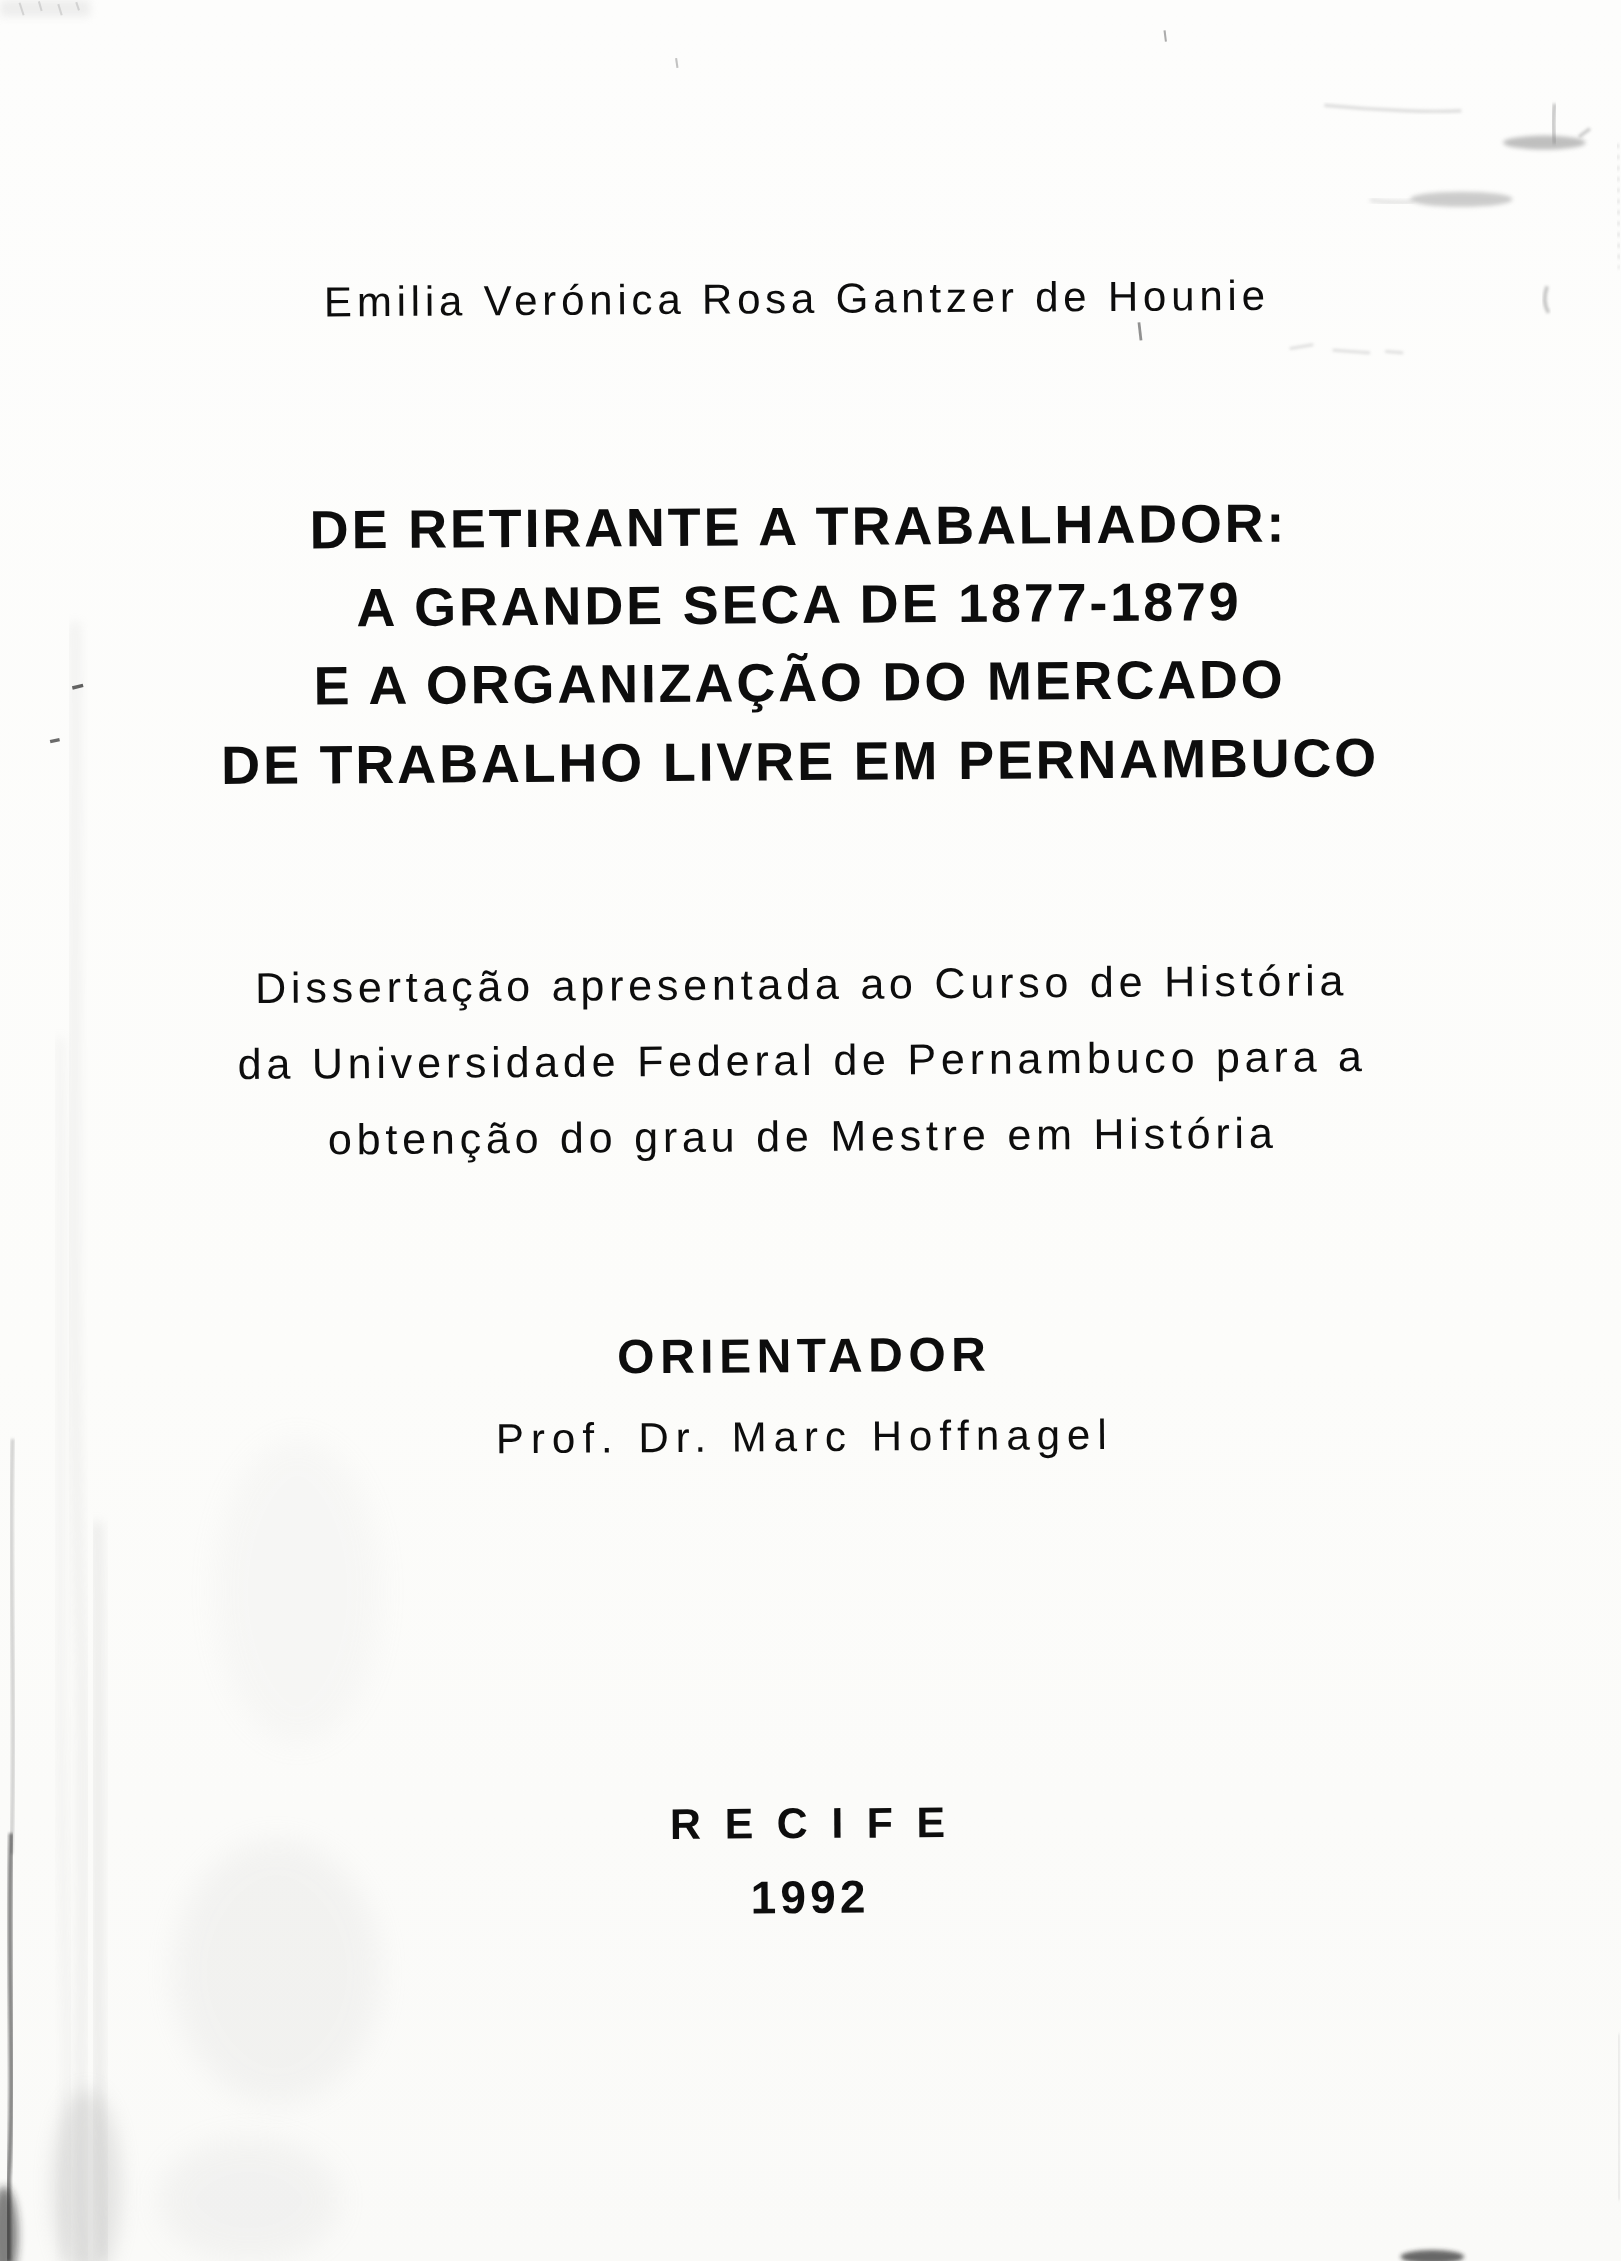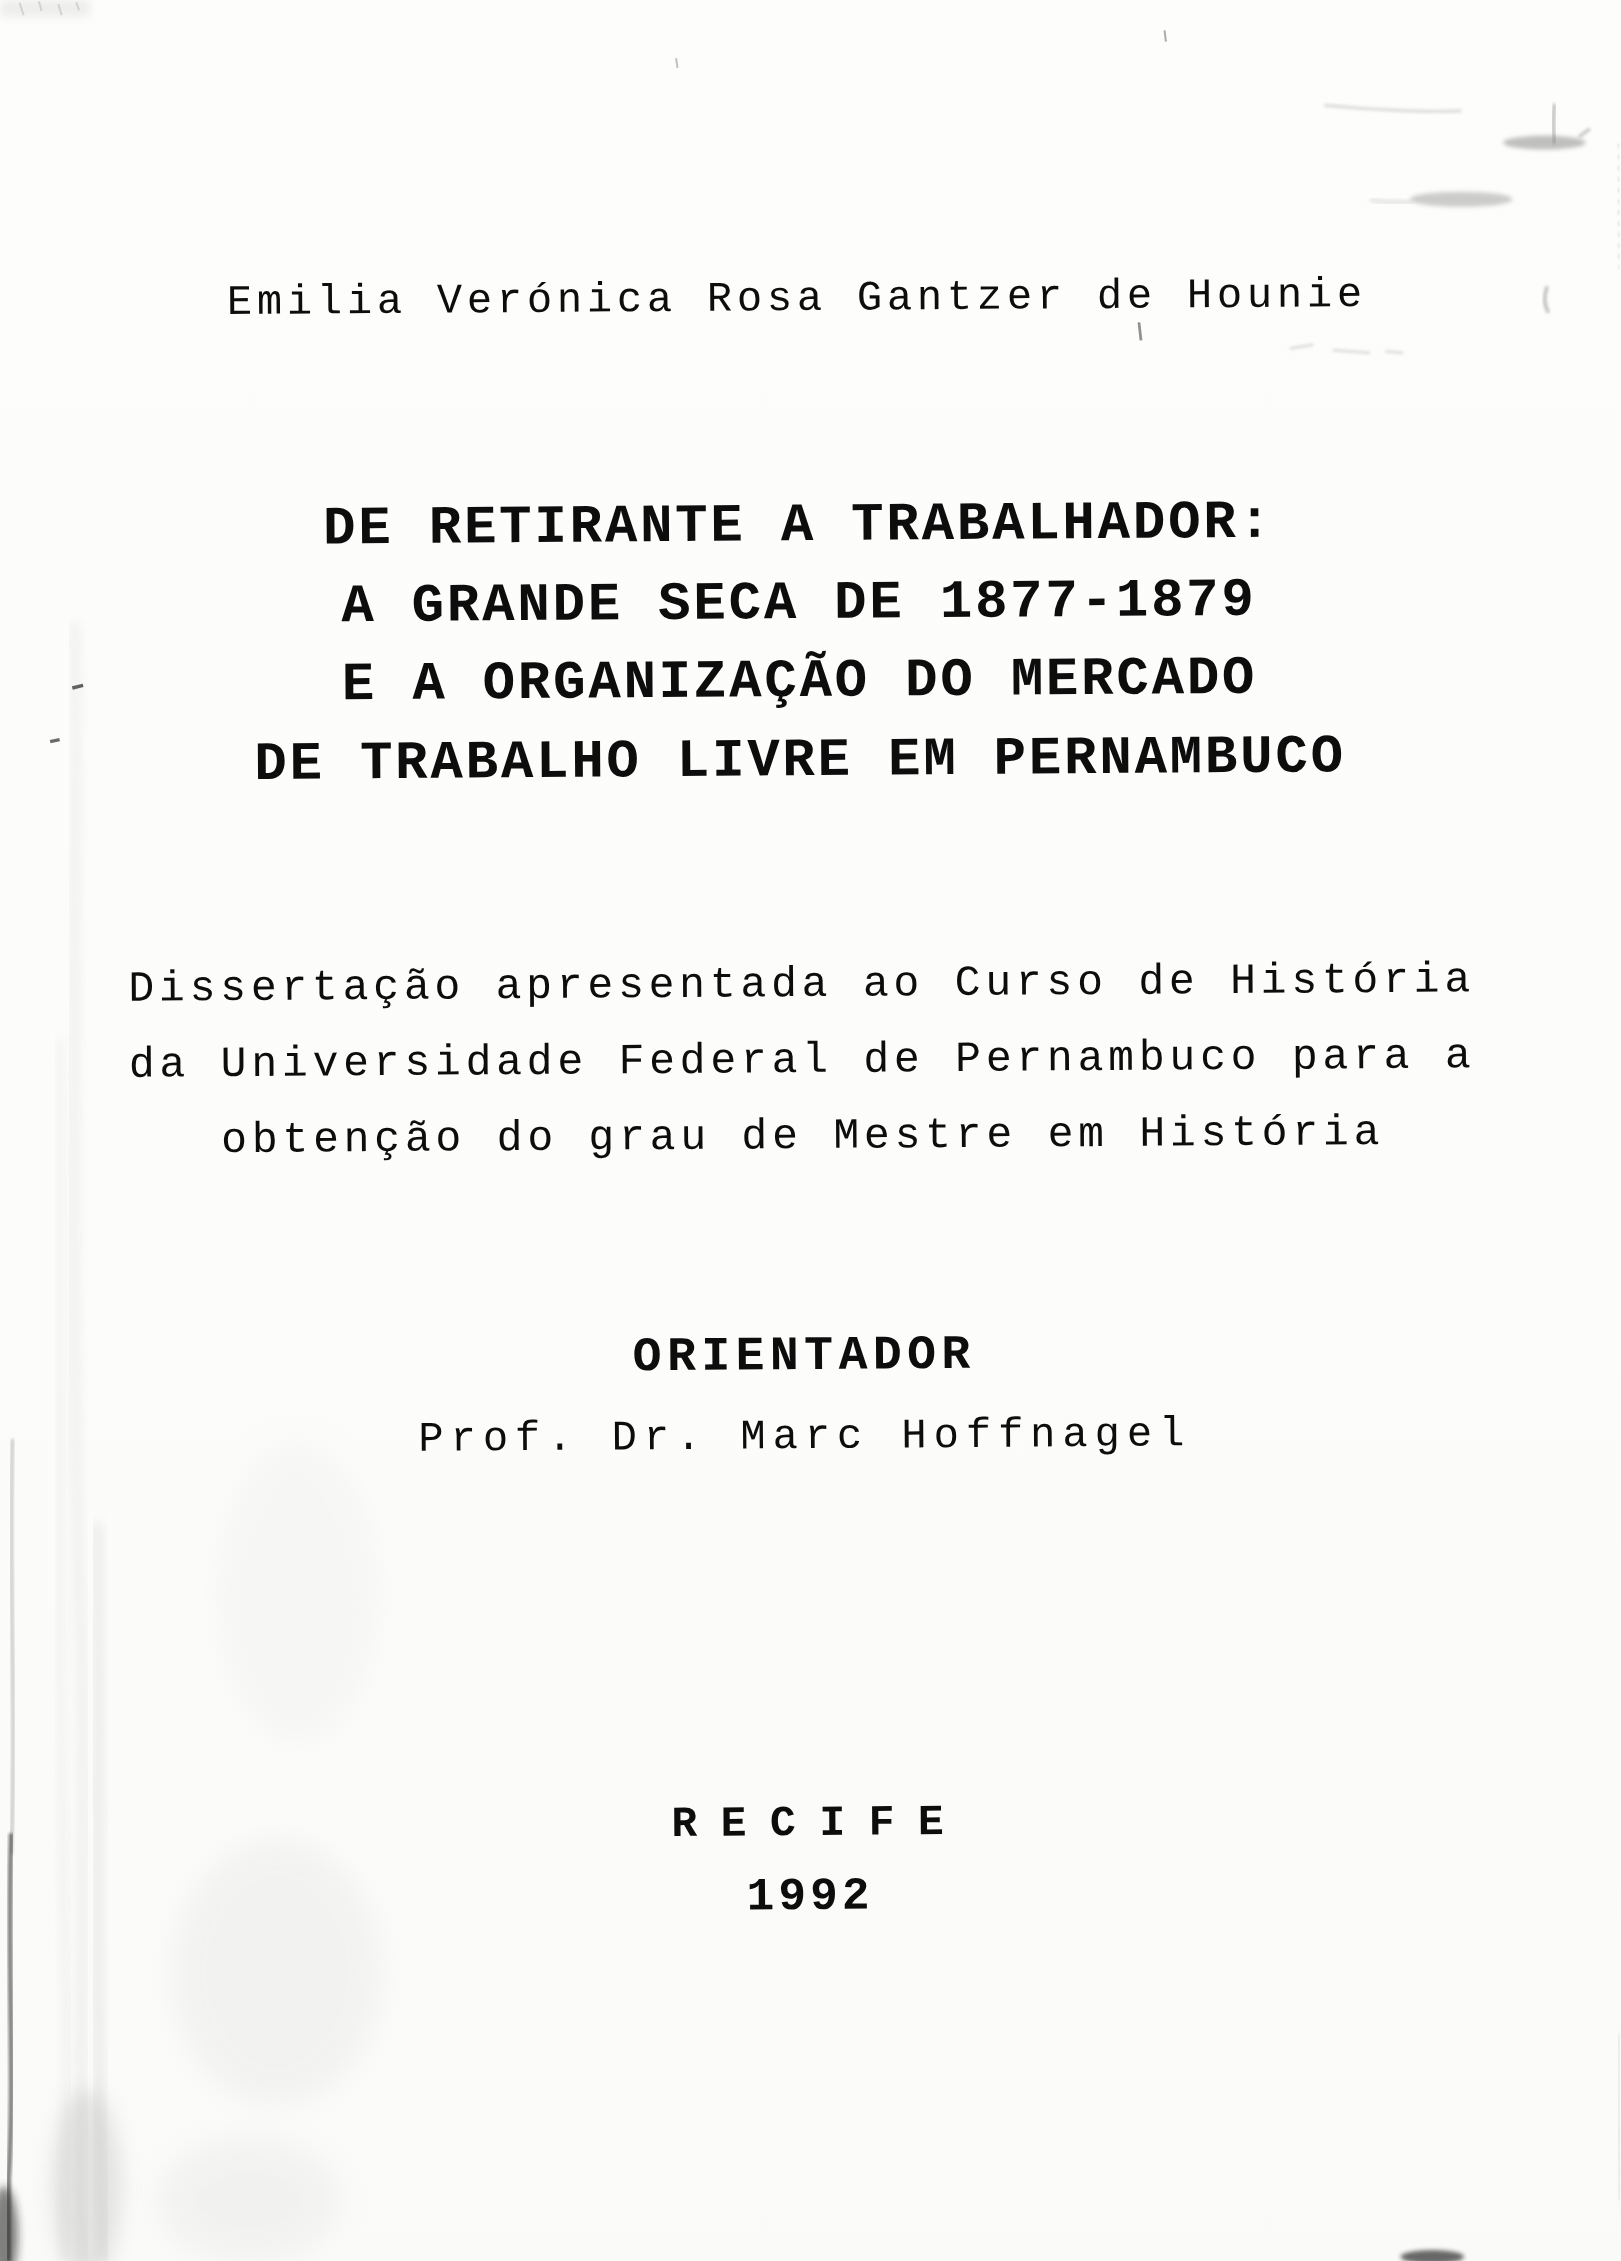--- a/index.html
+++ b/index.html
@@ -6,21 +6,21 @@
     margin: 0;
     padding: 0;
     background: #ffffff;
   }
   .page {
     position: relative;
     width: 1622px;
     height: 2261px;
     overflow: hidden;
     background: linear-gradient(180deg, #fdfdfc 0%, #fcfcfa 60%, #fafaf8 100%);
-    font-family: Liberation Mono, monospace;
+    font-family: Liberation Sans, sans-serif;
     color: #0d0d0d;
   }
   .artifacts {
     position: absolute;
     left: 0; top: 0;
     width: 1622px;
     height: 2261px;
     pointer-events: none;
   }
   .content {

